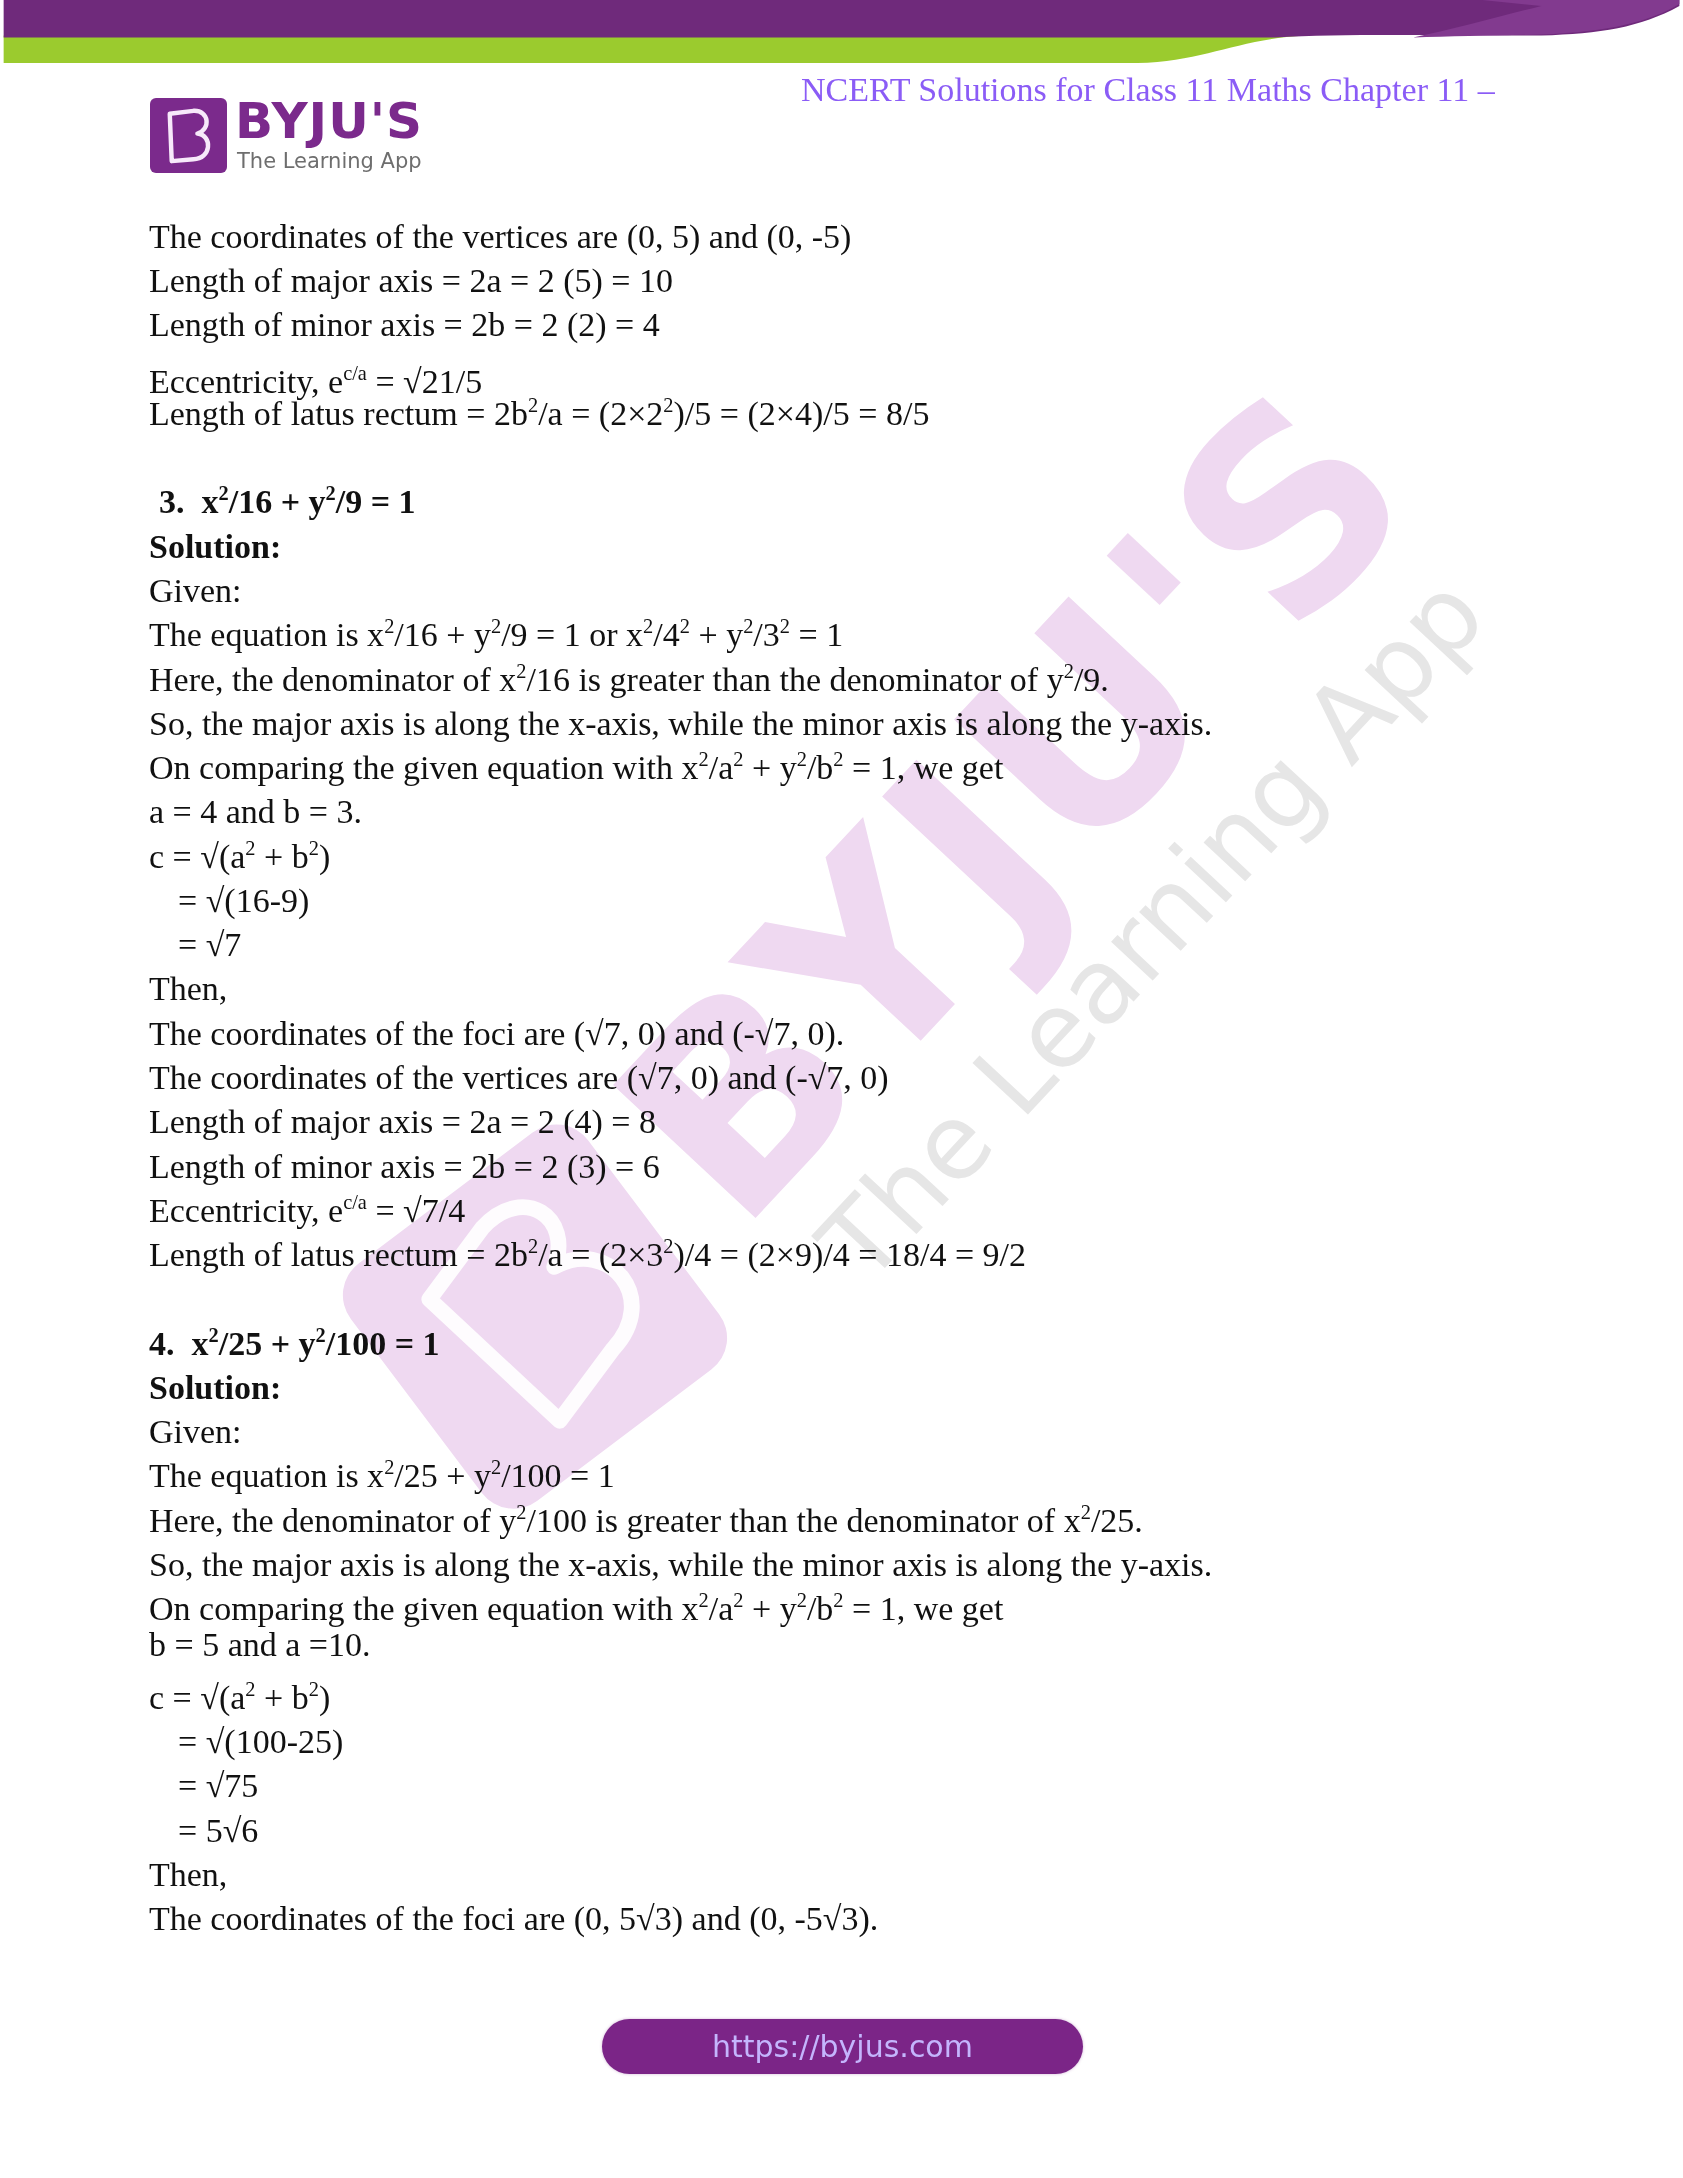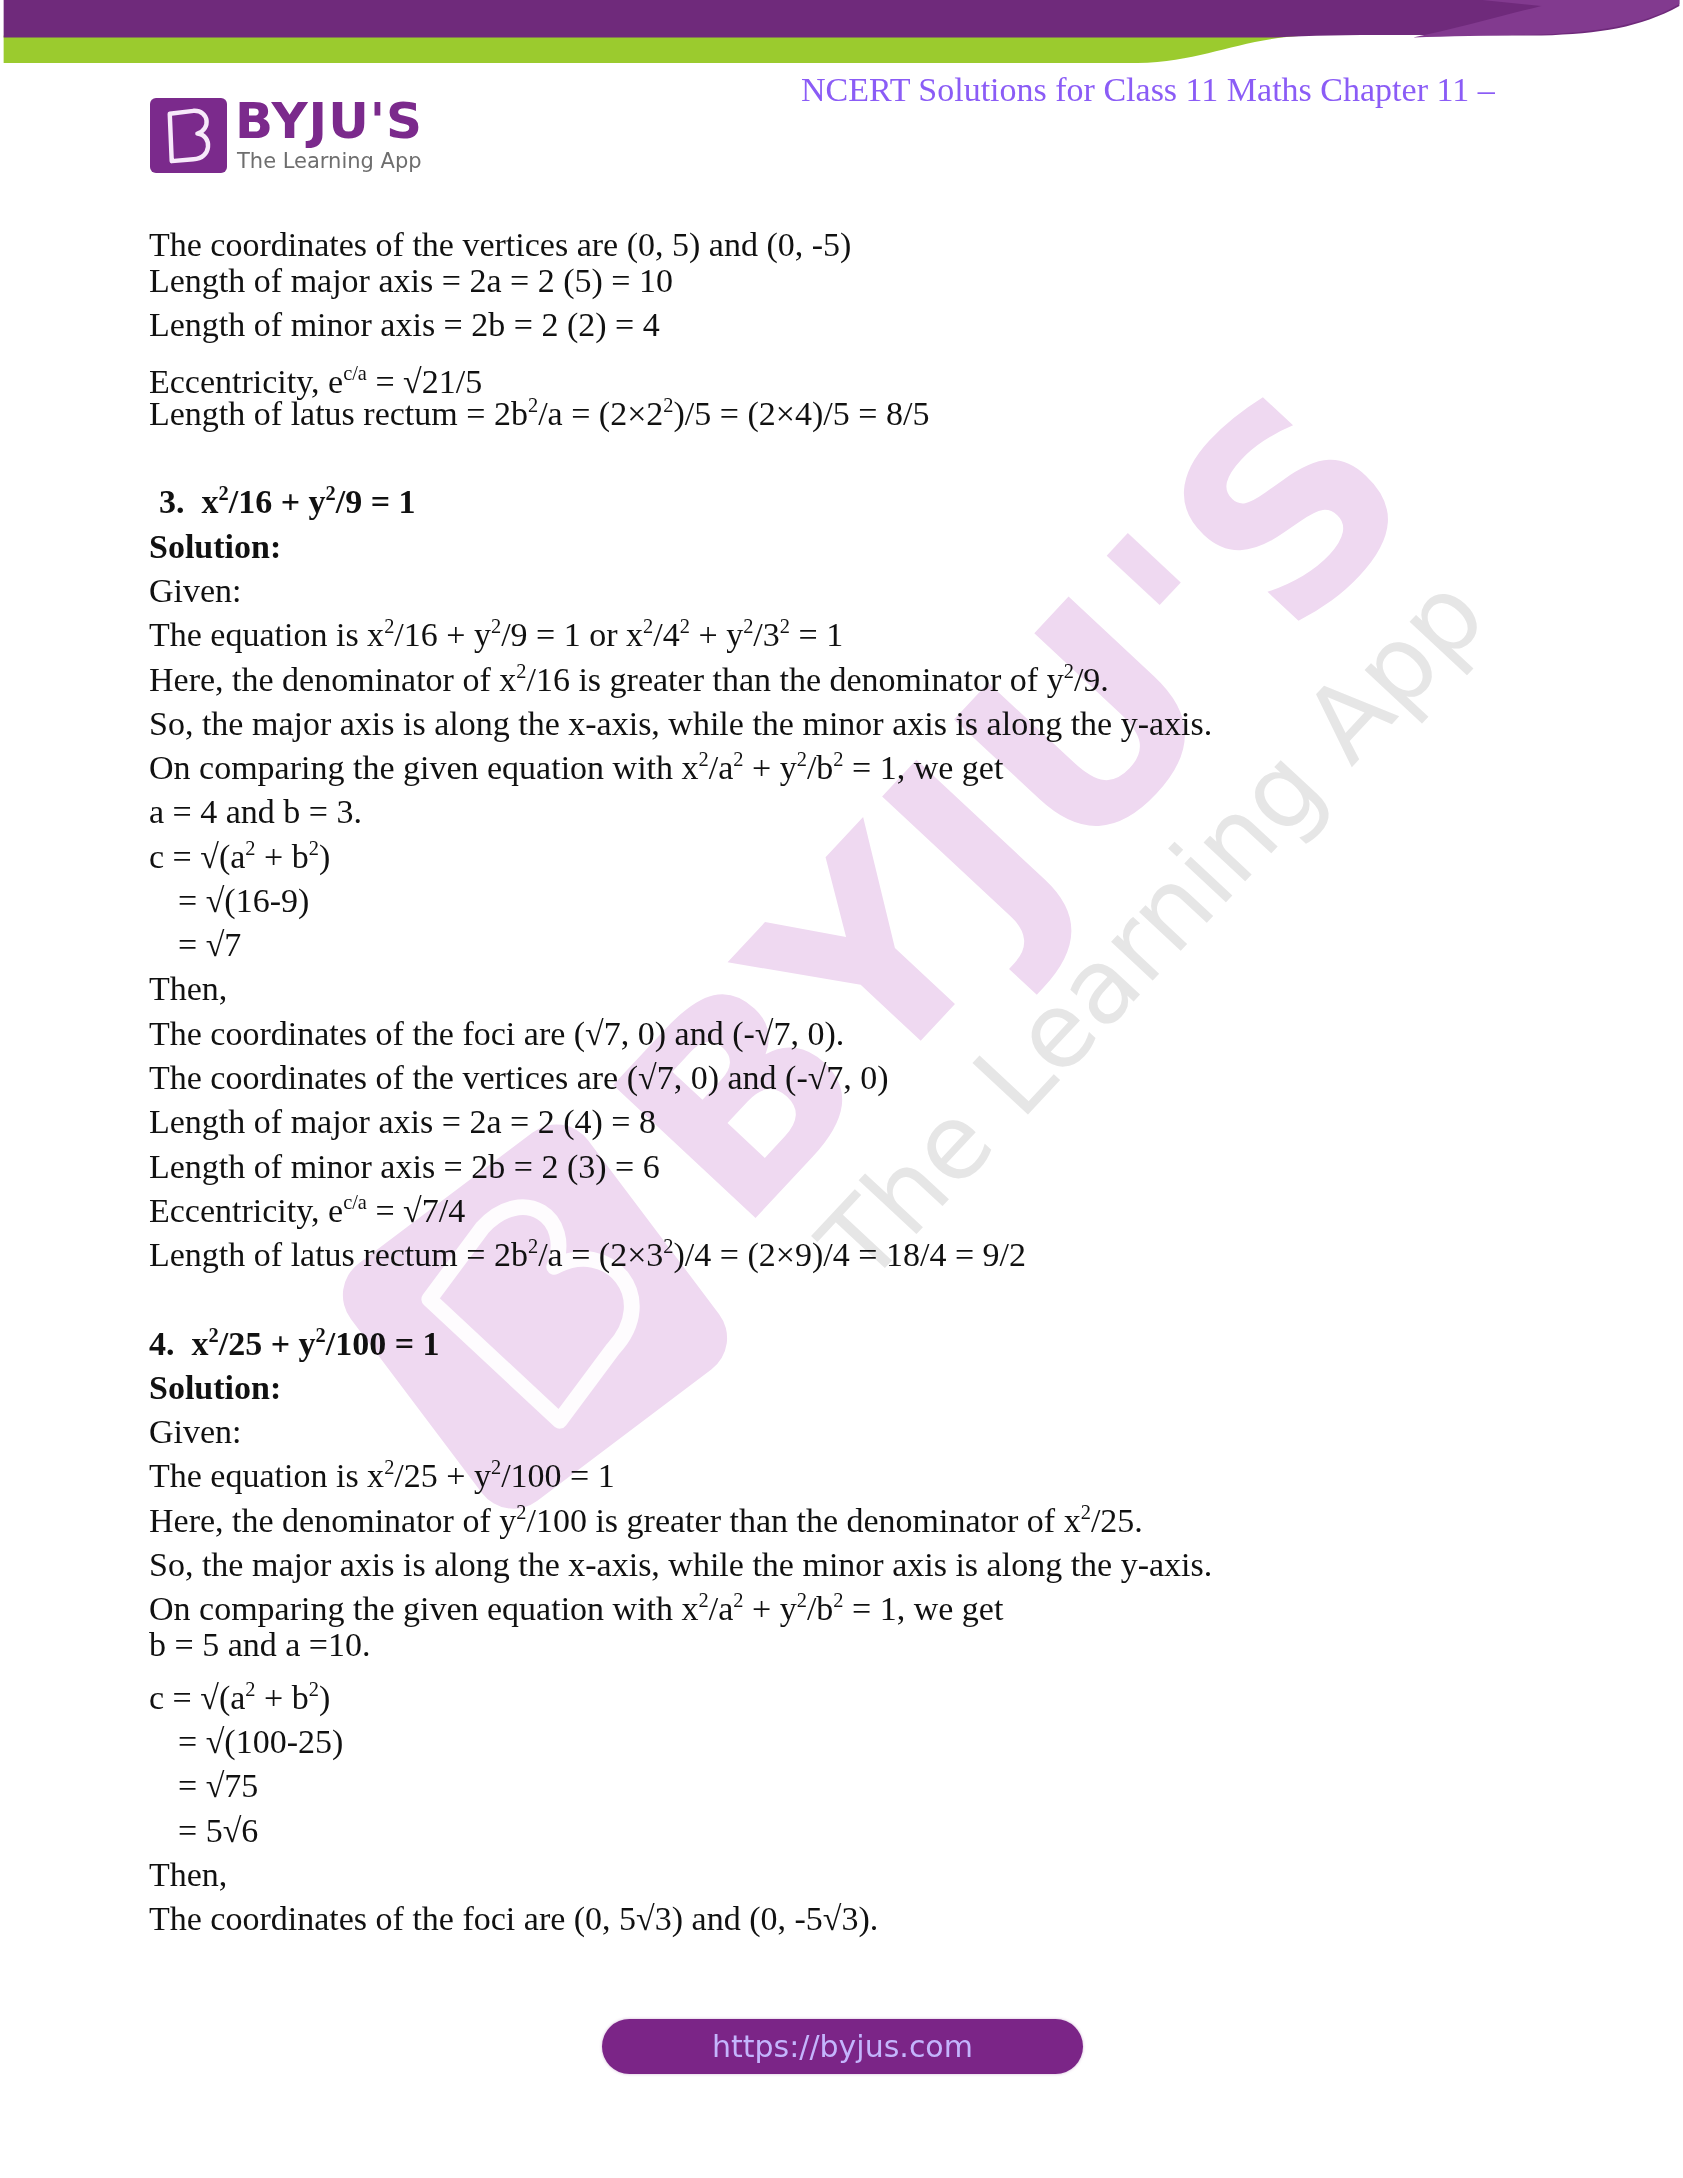--- a/index.html
+++ b/index.html
@@ -52,21 +52,21 @@
   </div>
   <div class="logo-word">BYJU'S</div>
   <div class="logo-sub">The Learning App</div>
 </div>
 
 <div class="doc-title">
   <div>NCERT Solutions for Class 11 Maths Chapter 11 –</div>
 </div>
 
 <div class="body-text" id="body-text">
-    <div class="line" style="top: 217px; margin-top: 8px;">The coordinates of the vertices are (0, 5) and (0, -5)</div>
+    <div class="line" style="top: 217px;">The coordinates of the vertices are (0, 5) and (0, -5)</div>
     <div class="line" style="top: 261px;">Length of major axis = 2a = 2 (5) = 10</div>
     <div class="line" style="top: 305px;">Length of minor axis = 2b = 2 (2) = 4</div>
     <div class="line" style="top: 350px; margin-top: 12px;">Eccentricity, e<sup>c/a</sup> = √21/5</div>
     <div class="line" style="top: 394px;">Length of latus rectum = 2b<sup>2</sup>/a = (2×2<sup>2</sup>)/5 = (2×4)/5 = 8/5</div>
     <div class="line bold" style="top: 482px; margin-left: 10px;">3.&nbsp; x<sup>2</sup>/16 + y<sup>2</sup>/9 = 1</div>
     <div class="line bold" style="top: 527px;">Solution:</div>
     <div class="line" style="top: 571px;">Given:</div>
     <div class="line" style="top: 615px;">The equation is x<sup>2</sup>/16 + y<sup>2</sup>/9 = 1 or x<sup>2</sup>/4<sup>2</sup> + y<sup>2</sup>/3<sup>2</sup> = 1</div>
     <div class="line" style="top: 660px;">Here, the denominator of x<sup>2</sup>/16 is greater than the denominator of y<sup>2</sup>/9.</div>
     <div class="line" style="top: 704px;">So, the major axis is along the x-axis, while the minor axis is along the y-axis.</div>

